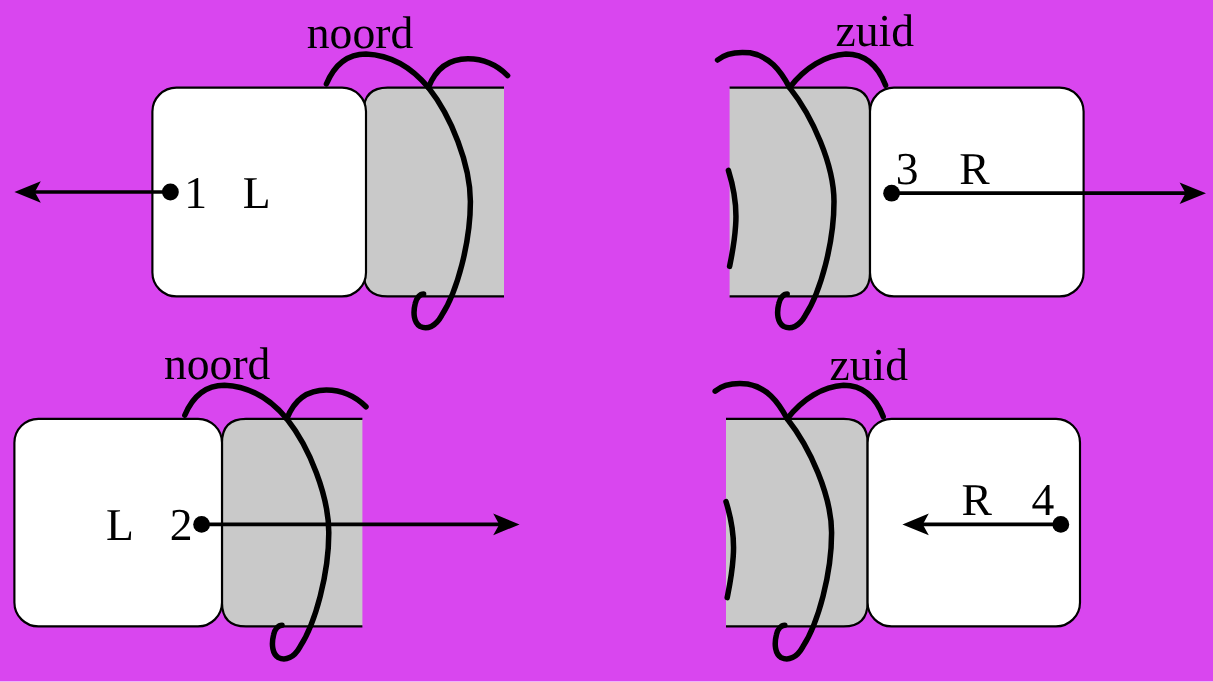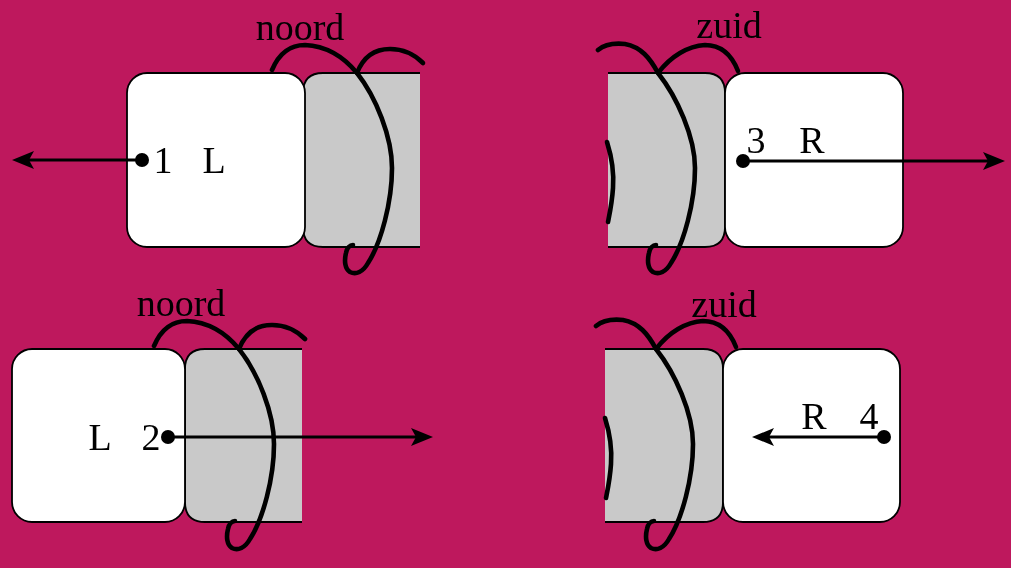--- a/index.html
+++ b/index.html
@@ -3,21 +3,21 @@
 <meta charset="utf-8">
 <style>
   html, body {
     margin: 0;
     padding: 0;
     background: #ffffff;
   }
   .stage {
     width: 1011px;
     height: 568px;
-    background: #be185d;
+    background: #d946ef;
     position: relative;
     overflow: hidden;
     font-family: "Liberation Serif", "DejaVu Serif", serif;
   }
   svg { display: block; }
   .core-path   { stroke: #000; stroke-width: 1.8; }
   .magnet-rect { fill: #fff; stroke: #000; stroke-width: 1.8; }
   .coil-path   { fill: none; stroke: #000; stroke-width: 4.6; stroke-linecap: round; }
   .arrow-line  { stroke: #000; stroke-width: 3.1; }
   .arrow-head  { fill: #000; stroke: none; }

